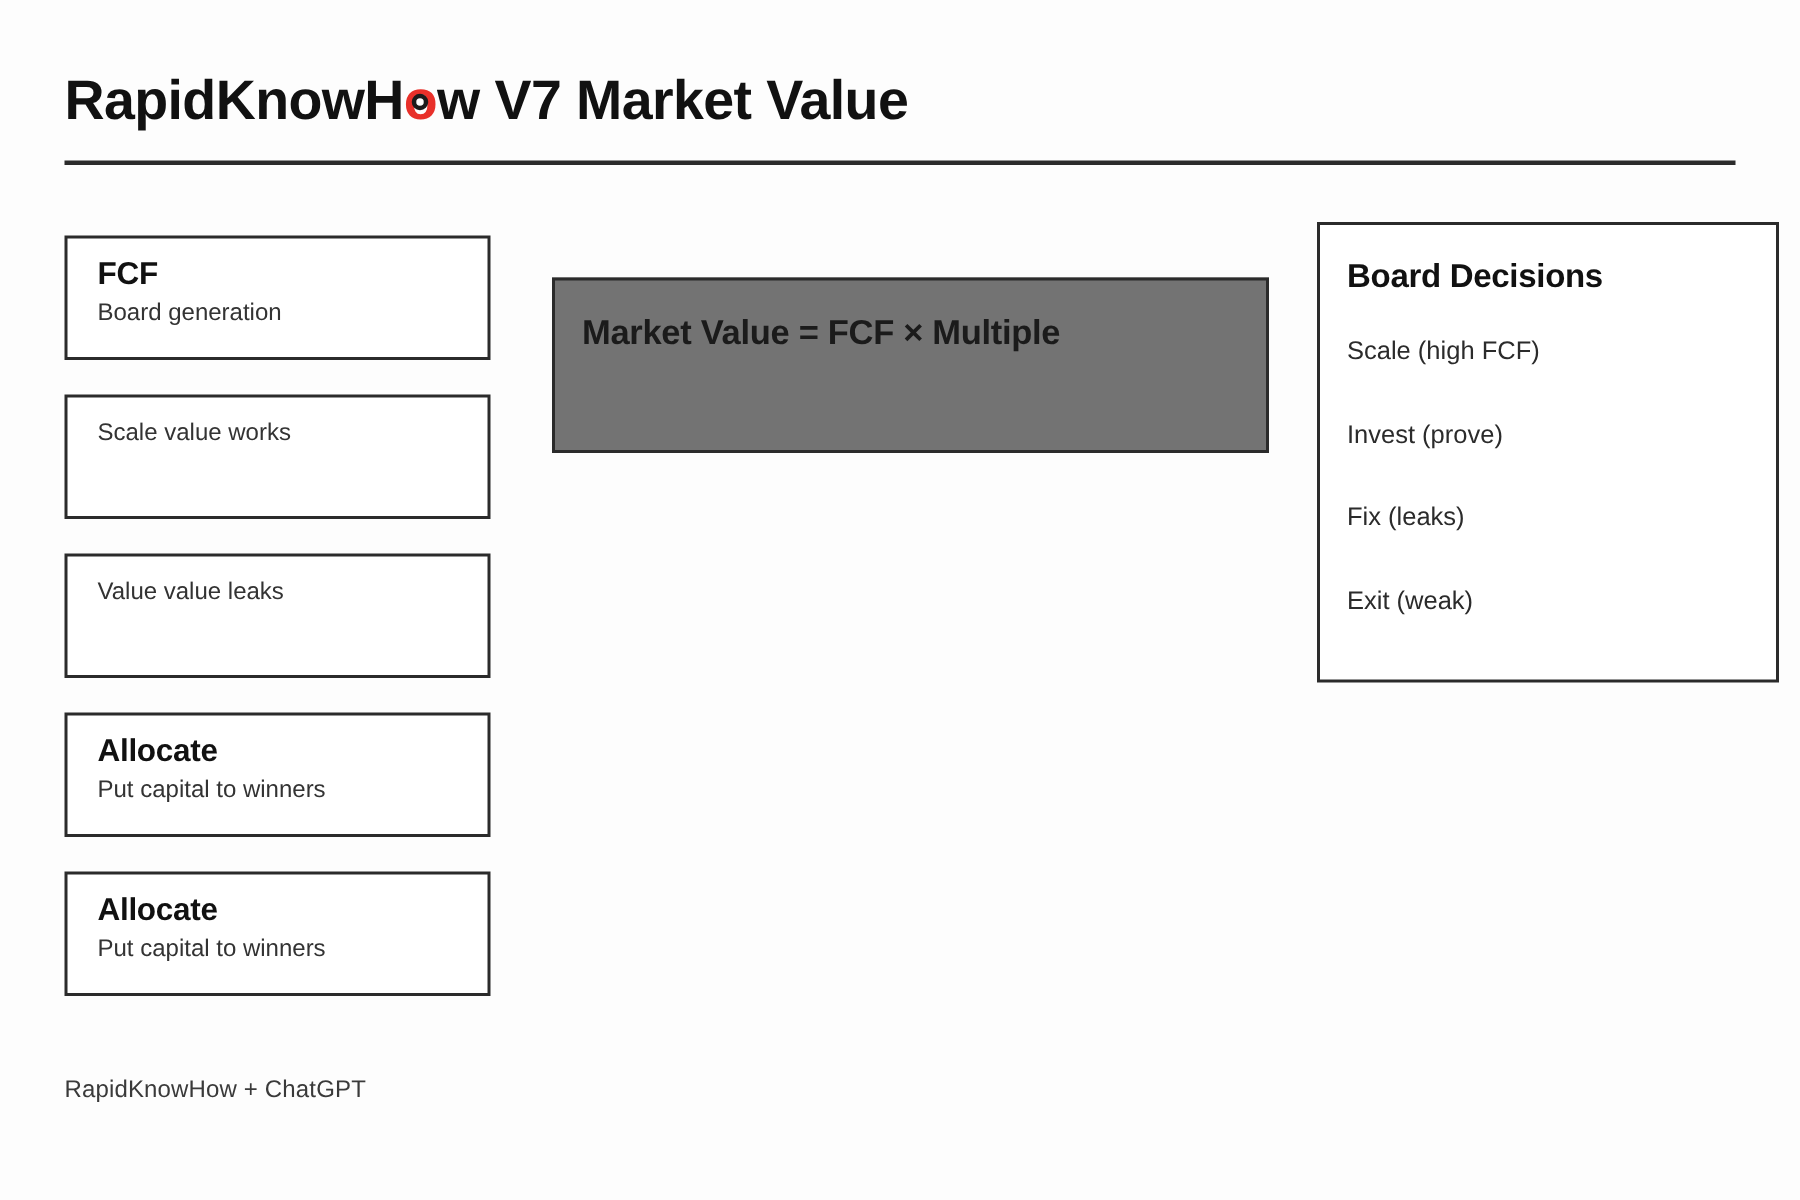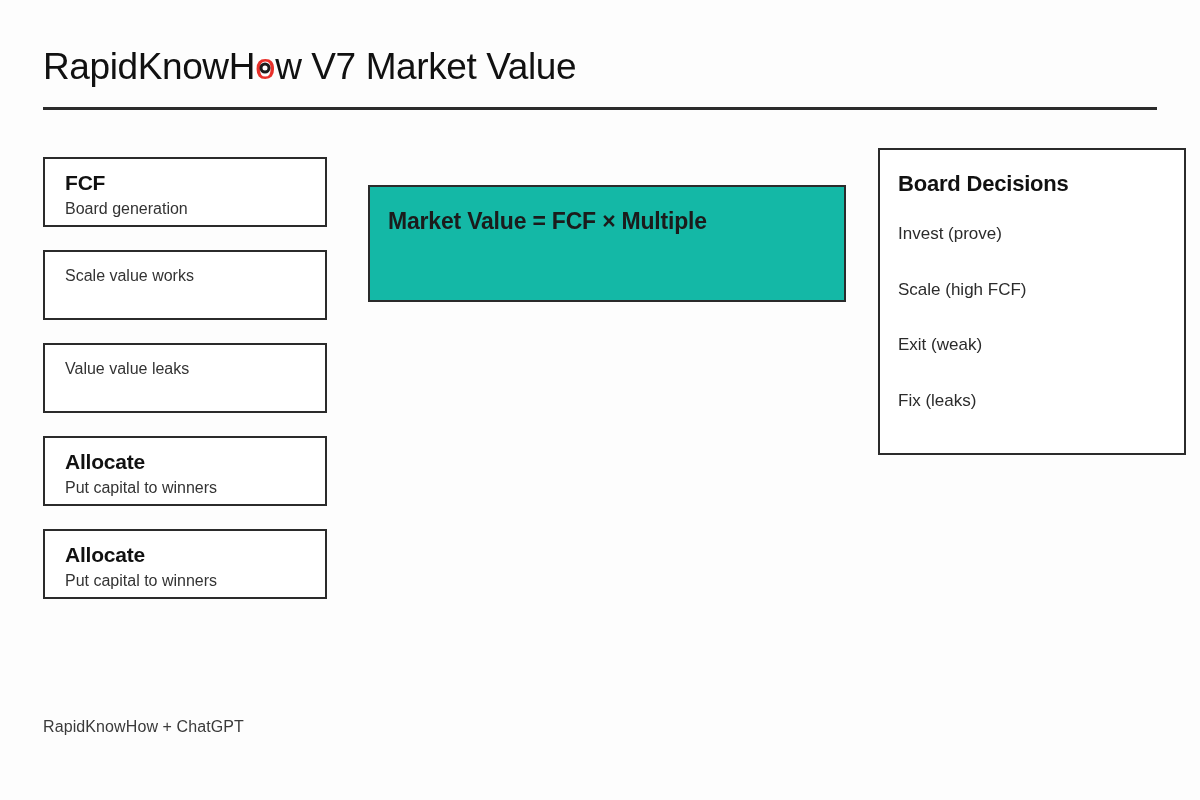--- a/index.html
+++ b/index.html
@@ -26,21 +26,21 @@
 
   
   .title-block {
     position: absolute;
     left: 43px;
     top: 48px;
     width: 1114px;
   }
   .slide-title {
     font-size: 37px;
-    font-weight: normal;
+    font-weight: bold;
     letter-spacing: -0.4px;
     color: #111111;
     line-height: 1.05;
     white-space: nowrap;
   }
   .logo-o {
     position: relative;
     display: inline-block;
     color: #e8302a;
   }
@@ -68,21 +68,21 @@
   
   .cards {
     position: absolute;
     left: 43px;
     top: 157px;
     width: 284px;
   }
   .card {
     box-sizing: border-box;
     width: 284px;
-    height: 70px;
+    height: 83px;
     border: 2px solid #2b2b2b;
     background: #ffffff;
     padding: 11px 0 0 20px;
     margin-bottom: 23px;
   }
   .card-title {
     font-size: 21px;
     font-weight: bold;
     color: #111111;
     line-height: 1.22;
@@ -98,21 +98,21 @@
 
   
   .formula-box {
     position: absolute;
     left: 368px;
     top: 185px;
     width: 478px;
     height: 117px;
     box-sizing: border-box;
     border: 2px solid #2b2b2b;
-    background: #14b8a6;
+    background: #737373;
     padding: 20px 0 0 18px;
   }
   .formula-text {
     font-size: 23px;
     font-weight: bold;
     color: #1b1b1b;
     letter-spacing: -0.2px;
     line-height: 1.3;
   }
 
@@ -193,21 +193,21 @@
     </div>
 
   </div>
 
   <div class="formula-box">
     <div class="formula-text">Market Value = FCF × Multiple</div>
   </div>
 
   <div class="board-panel">
     <div class="board-title">Board Decisions</div>
+    <div class="board-item">Scale (high FCF)</div>
     <div class="board-item">Invest (prove)</div>
-    <div class="board-item">Scale (high FCF)</div>
+    <div class="board-item">Fix (leaks)</div>
     <div class="board-item">Exit (weak)</div>
-    <div class="board-item">Fix (leaks)</div>
   </div>
 
   <div class="footer">RapidKnowHow + ChatGPT</div>
 
 </div>
 
 </body></html>

